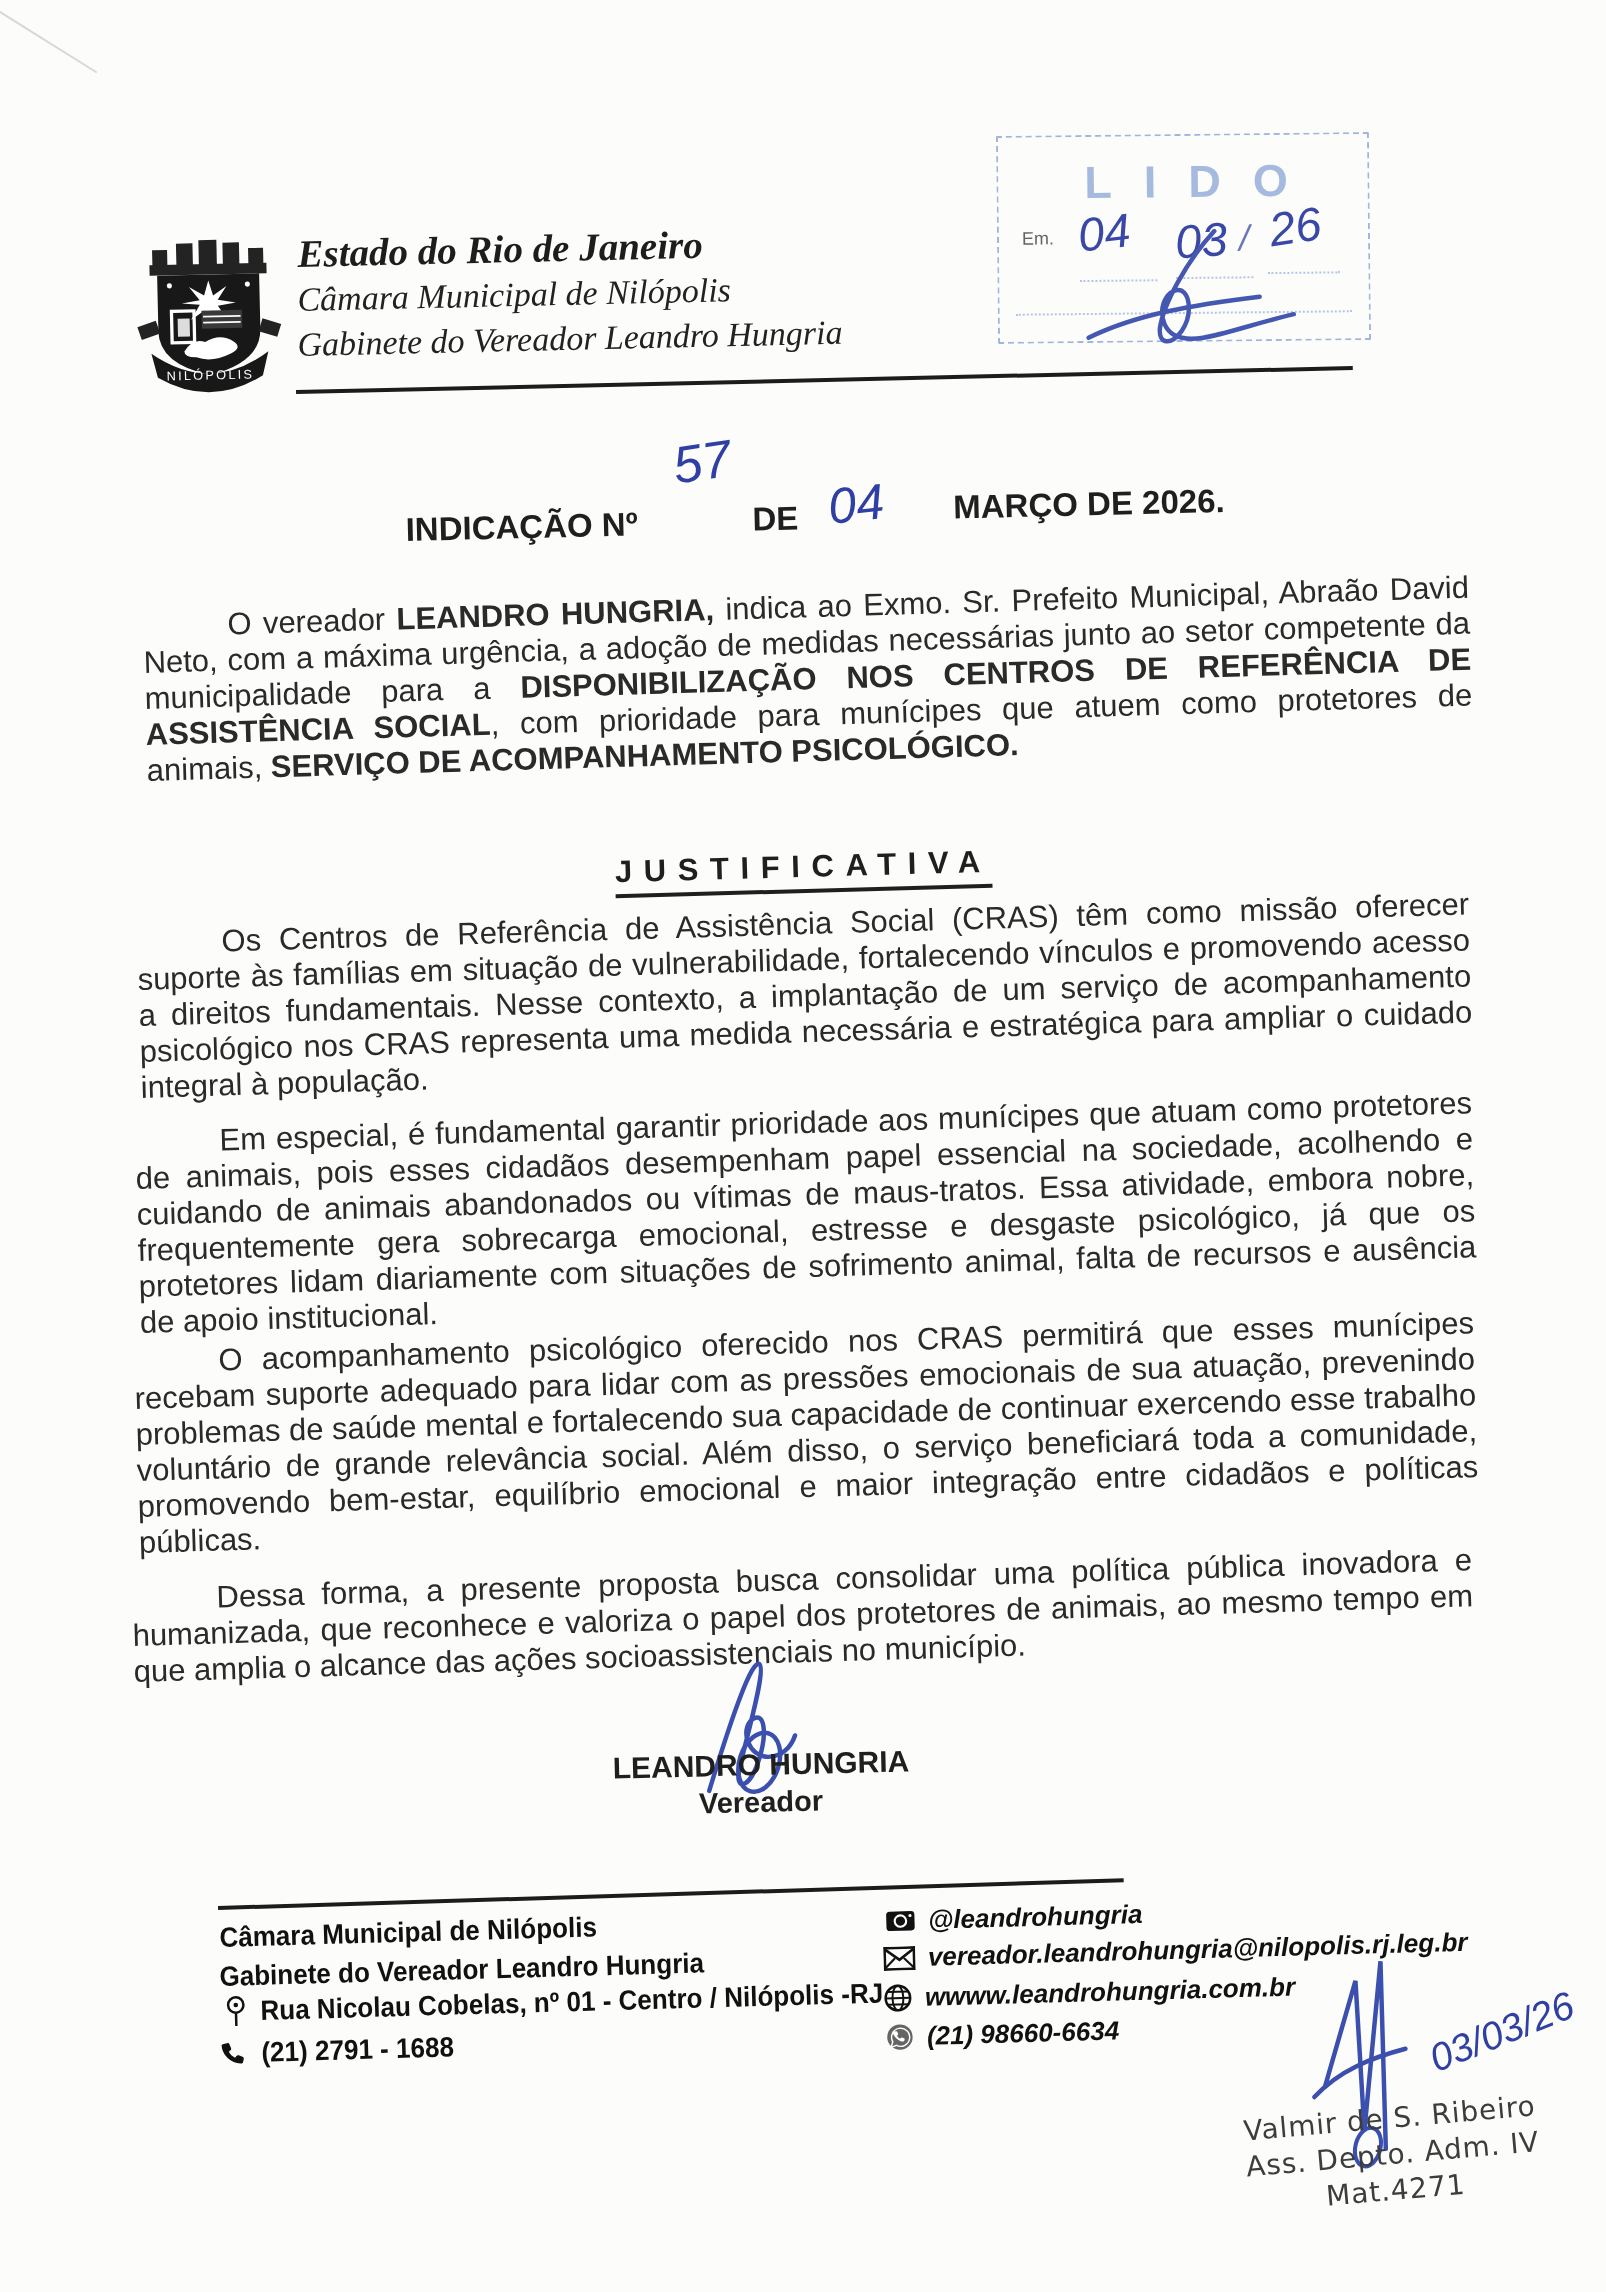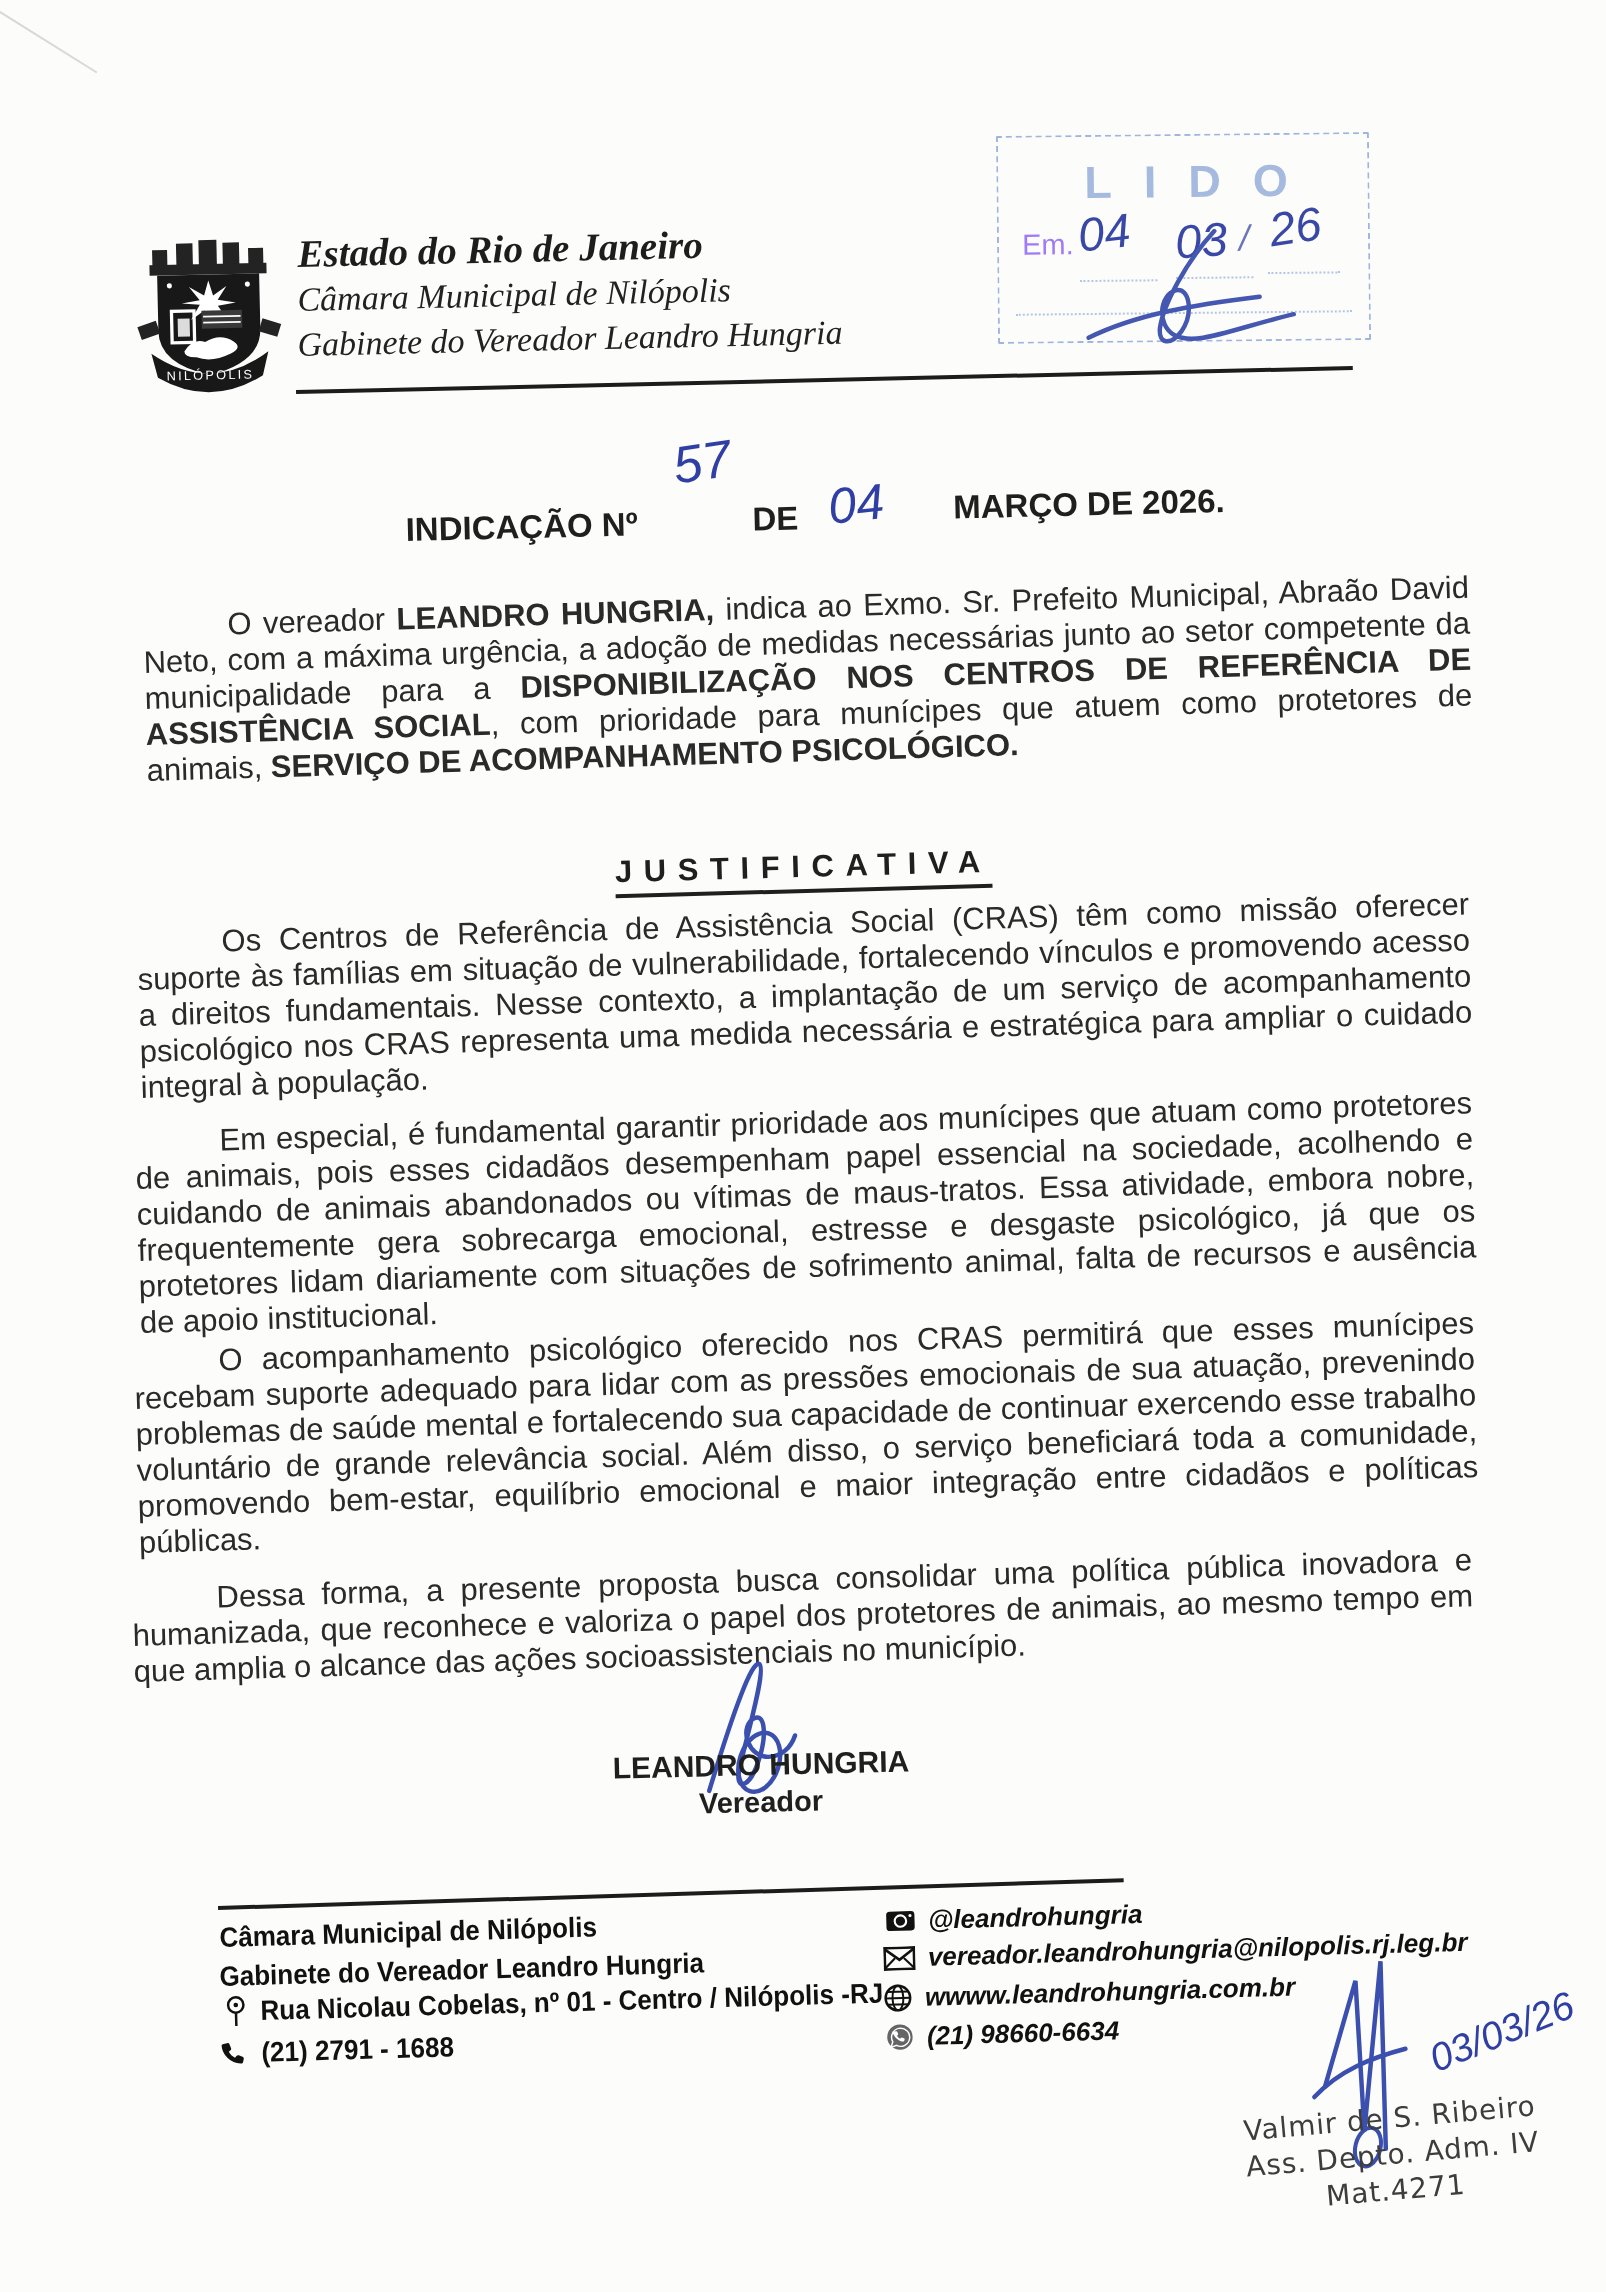--- a/index.html
+++ b/index.html
@@ -6,21 +6,21 @@
   .page{position:relative;width:1607px;height:2293px;margin:0 auto;background:#fcfcfa;overflow:hidden;
         font-family:"Liberation Sans",sans-serif;color:#262626;}
   .abs{position:absolute;}
   
   .hdr-state{font-family:"Liberation Serif",serif;font-style:italic;font-weight:bold;font-size:39px;color:#1d1d1d;}
   .hdr-line{font-family:"Liberation Serif",serif;font-style:italic;font-size:34px;color:#222;}
   .rule{background:#1c1c1c;height:3.6px;}
   
   .lido-box{border:2.7px dashed #9bb1dd;border-radius:1.8px;opacity:.95;}
   .lido-word{color:#8aa5d6;font-weight:bold;font-size:45px;letter-spacing:32px;opacity:.8;}
-  .lido-em{color:#8b5cf6;font-size:29px;opacity:.85;}
+  .lido-em{color:#404040;font-size:18px;opacity:.85;}
   .hand{color:#2f3fa3;font-style:italic;font-weight:500;}
   .dotted{border-bottom:2.7px dotted #9db4de;opacity:.8;}
   
   .title-txt{font-weight:bold;font-size:33px;color:#1f1f1f;white-space:nowrap;}
   
   .para{font-size:31px;line-height:36px;text-align:justify;color:#2a2a2a;transform:rotate(-1.7deg);transform-origin:left top;}
   .para .ind{display:inline-block;width:85px;}
   .para .bold,.bold{font-weight:bold;}
   .just-head{font-weight:bold;font-size:31px;letter-spacing:11.6px;color:#1f1f1f;border-bottom:4.5px solid #1f1f1f;
              padding-bottom:3.6px;display:inline-block;transform:rotate(-1.6deg);}

